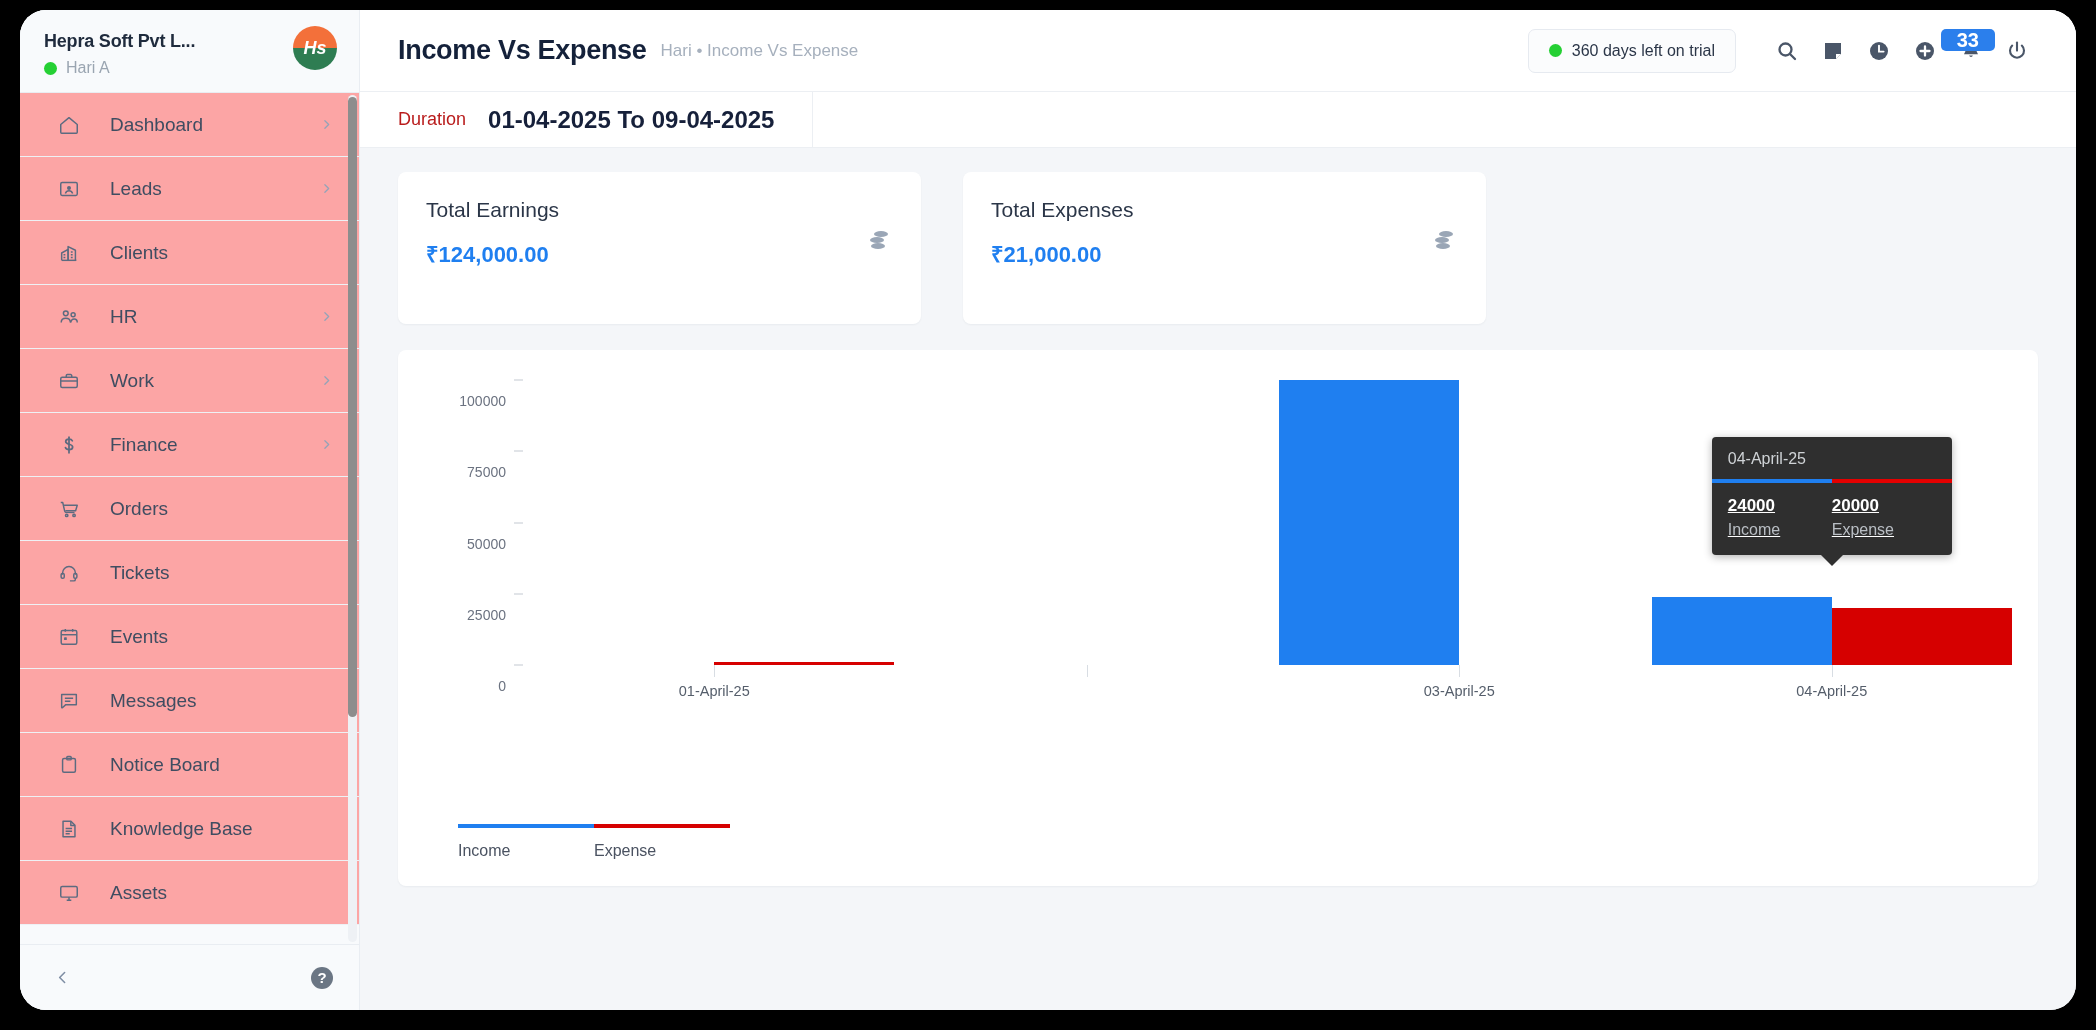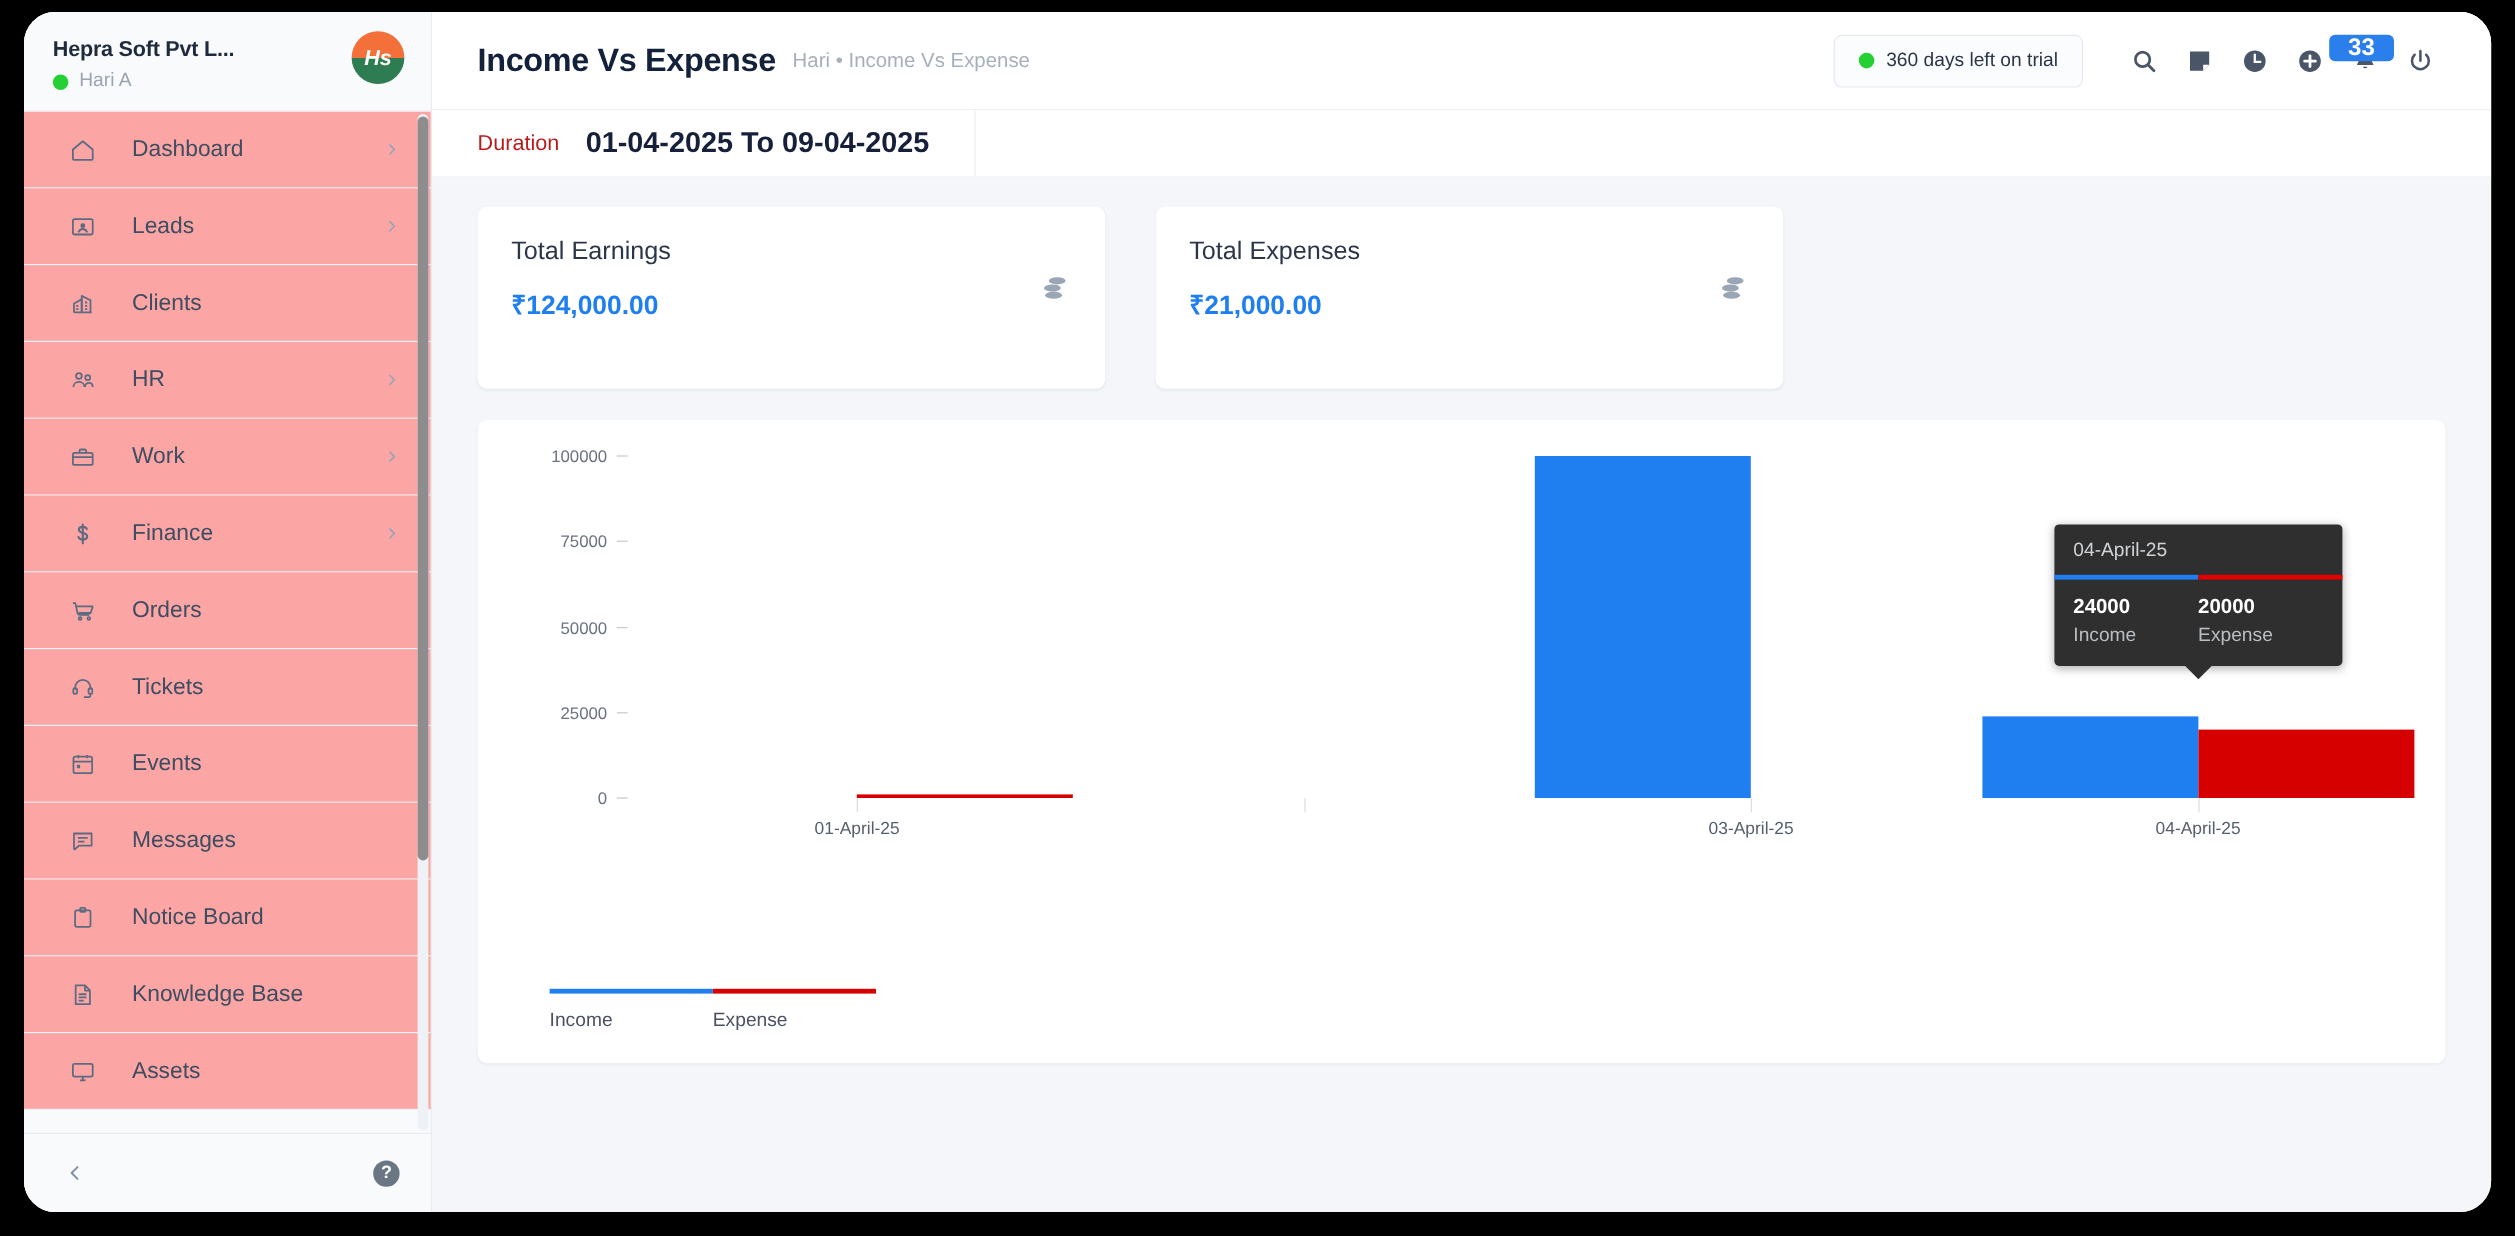--- a/index.html
+++ b/index.html
@@ -259,20 +259,21 @@
     position: absolute;
     left: 0; top: 0; right: 0; bottom: 0;
   }
   .ytick-label {
     position: absolute;
     font-size: 14px;
     color: #6b7280;
     text-align: right;
     width: 86px;
     transform: translateY(-50%);
+    margin-top: 21px;
   }
   .ytick-dash {
     position: absolute;
     width: 9px; height: 1px;
     background: #c4cad2;
     transform: translateY(-50%);
   }
   .xtick-line {
     position: absolute;
     width: 1px; height: 12px;
@@ -319,21 +320,21 @@
   }
   #tt-head {
     padding: 13px 16px 11px 16px;
     font-size: 16px;
     color: #cfd3d6;
   }
   #tt-rule { display: flex; height: 4px; }
   #tt-rule .seg-income { flex: 1; background: #1f7ff0; }
   #tt-rule .seg-expense { flex: 1; background: #e40000; }
   #tt-body { display: flex; padding: 13px 16px 16px 16px; }
-  .tt-col { flex: 1; }
+  .tt-col { flex: 1; text-decoration: underline; }
   .tt-val { font-size: 17px; font-weight: 700; color: #ffffff; }
   .tt-key { font-size: 16px; color: #b9bec4; margin-top: 5px; }
   #tt-arrow {
     position: absolute;
     left: 50%; bottom: -11px;
     margin-left: -11px;
     width: 0; height: 0;
     border-left: 11px solid transparent;
     border-right: 11px solid transparent;
     border-top: 11px solid #2f2f2f;

